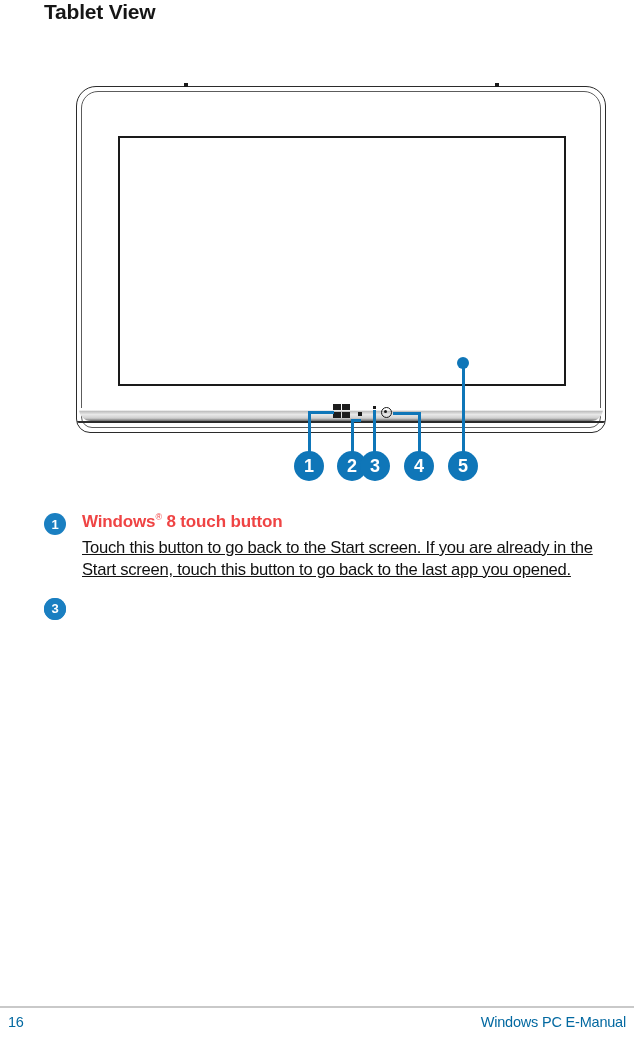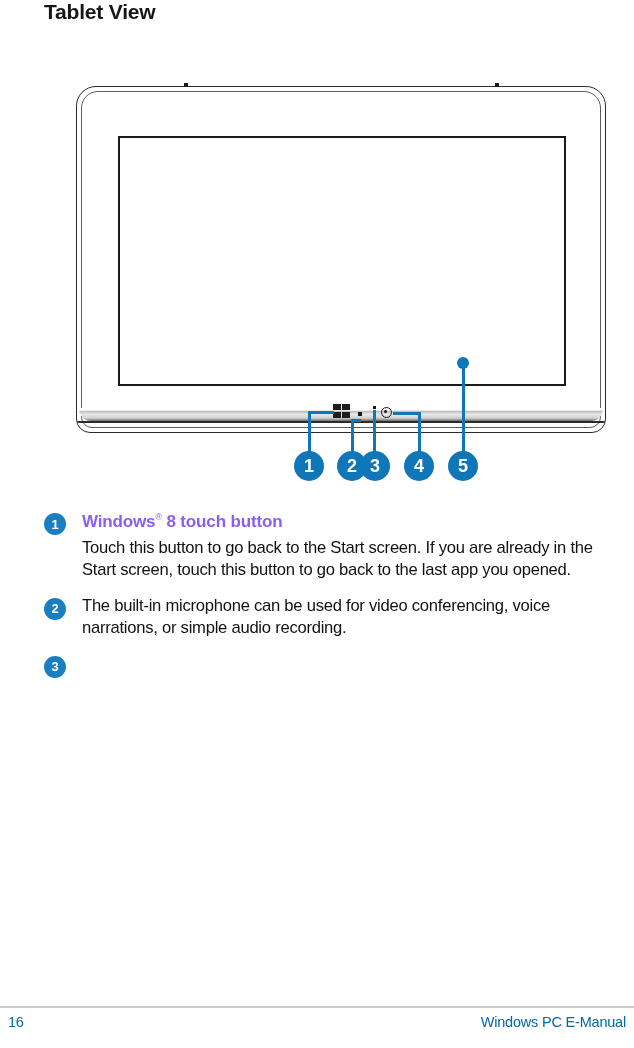--- a/index.html
+++ b/index.html
@@ -217,33 +217,34 @@
     font-weight: bold;
     display: flex;
     align-items: center;
     justify-content: center;
     line-height: 1;
   }
   .desc-head {
     margin-left: 38px;
     font-size: 17px;
     font-weight: bold;
-    color: #8b5cf6;
+    color: #ef4444;
     letter-spacing: -0.15px;
     line-height: 1.45;
   }
   .desc-head sup { font-size: 9px; vertical-align: super; font-weight: normal; }
   .desc-body {
     margin-left: 38px;
     margin-top: 2px;
     font-size: 16.6px;
     color: #111111;
     line-height: 1.33;
     letter-spacing: -0.25px;
     max-width: 572px;
+    text-decoration: underline;
   }
 
   
   #footer-rule {
     position: absolute;
     left: 0px;
     top: 1006px;
     width: 634px;
     height: 2px;
     background: #c9c9c9;
@@ -325,21 +326,20 @@
       <span>1</span>
     </div>
     <div class="desc-head"><span>Windows</span><sup>®</sup><span> 8 touch button</span></div>
     <div class="desc-body">Touch this button to go back to the Start screen. If you are already in the Start screen, touch this button to go back to the last app you opened.</div>
   </div>
 
   <div class="desc-item">
     <div class="desc-bullet">
       <span>2</span>
     </div>
-    <div class="desc-body">The built-in microphone can be used for video conferencing, voice narrations, or simple audio recording.</div>
   </div>
 
   <div class="desc-item">
     <div class="desc-bullet">
       <span>3</span>
     </div>
   </div>
 
 </div>
 

